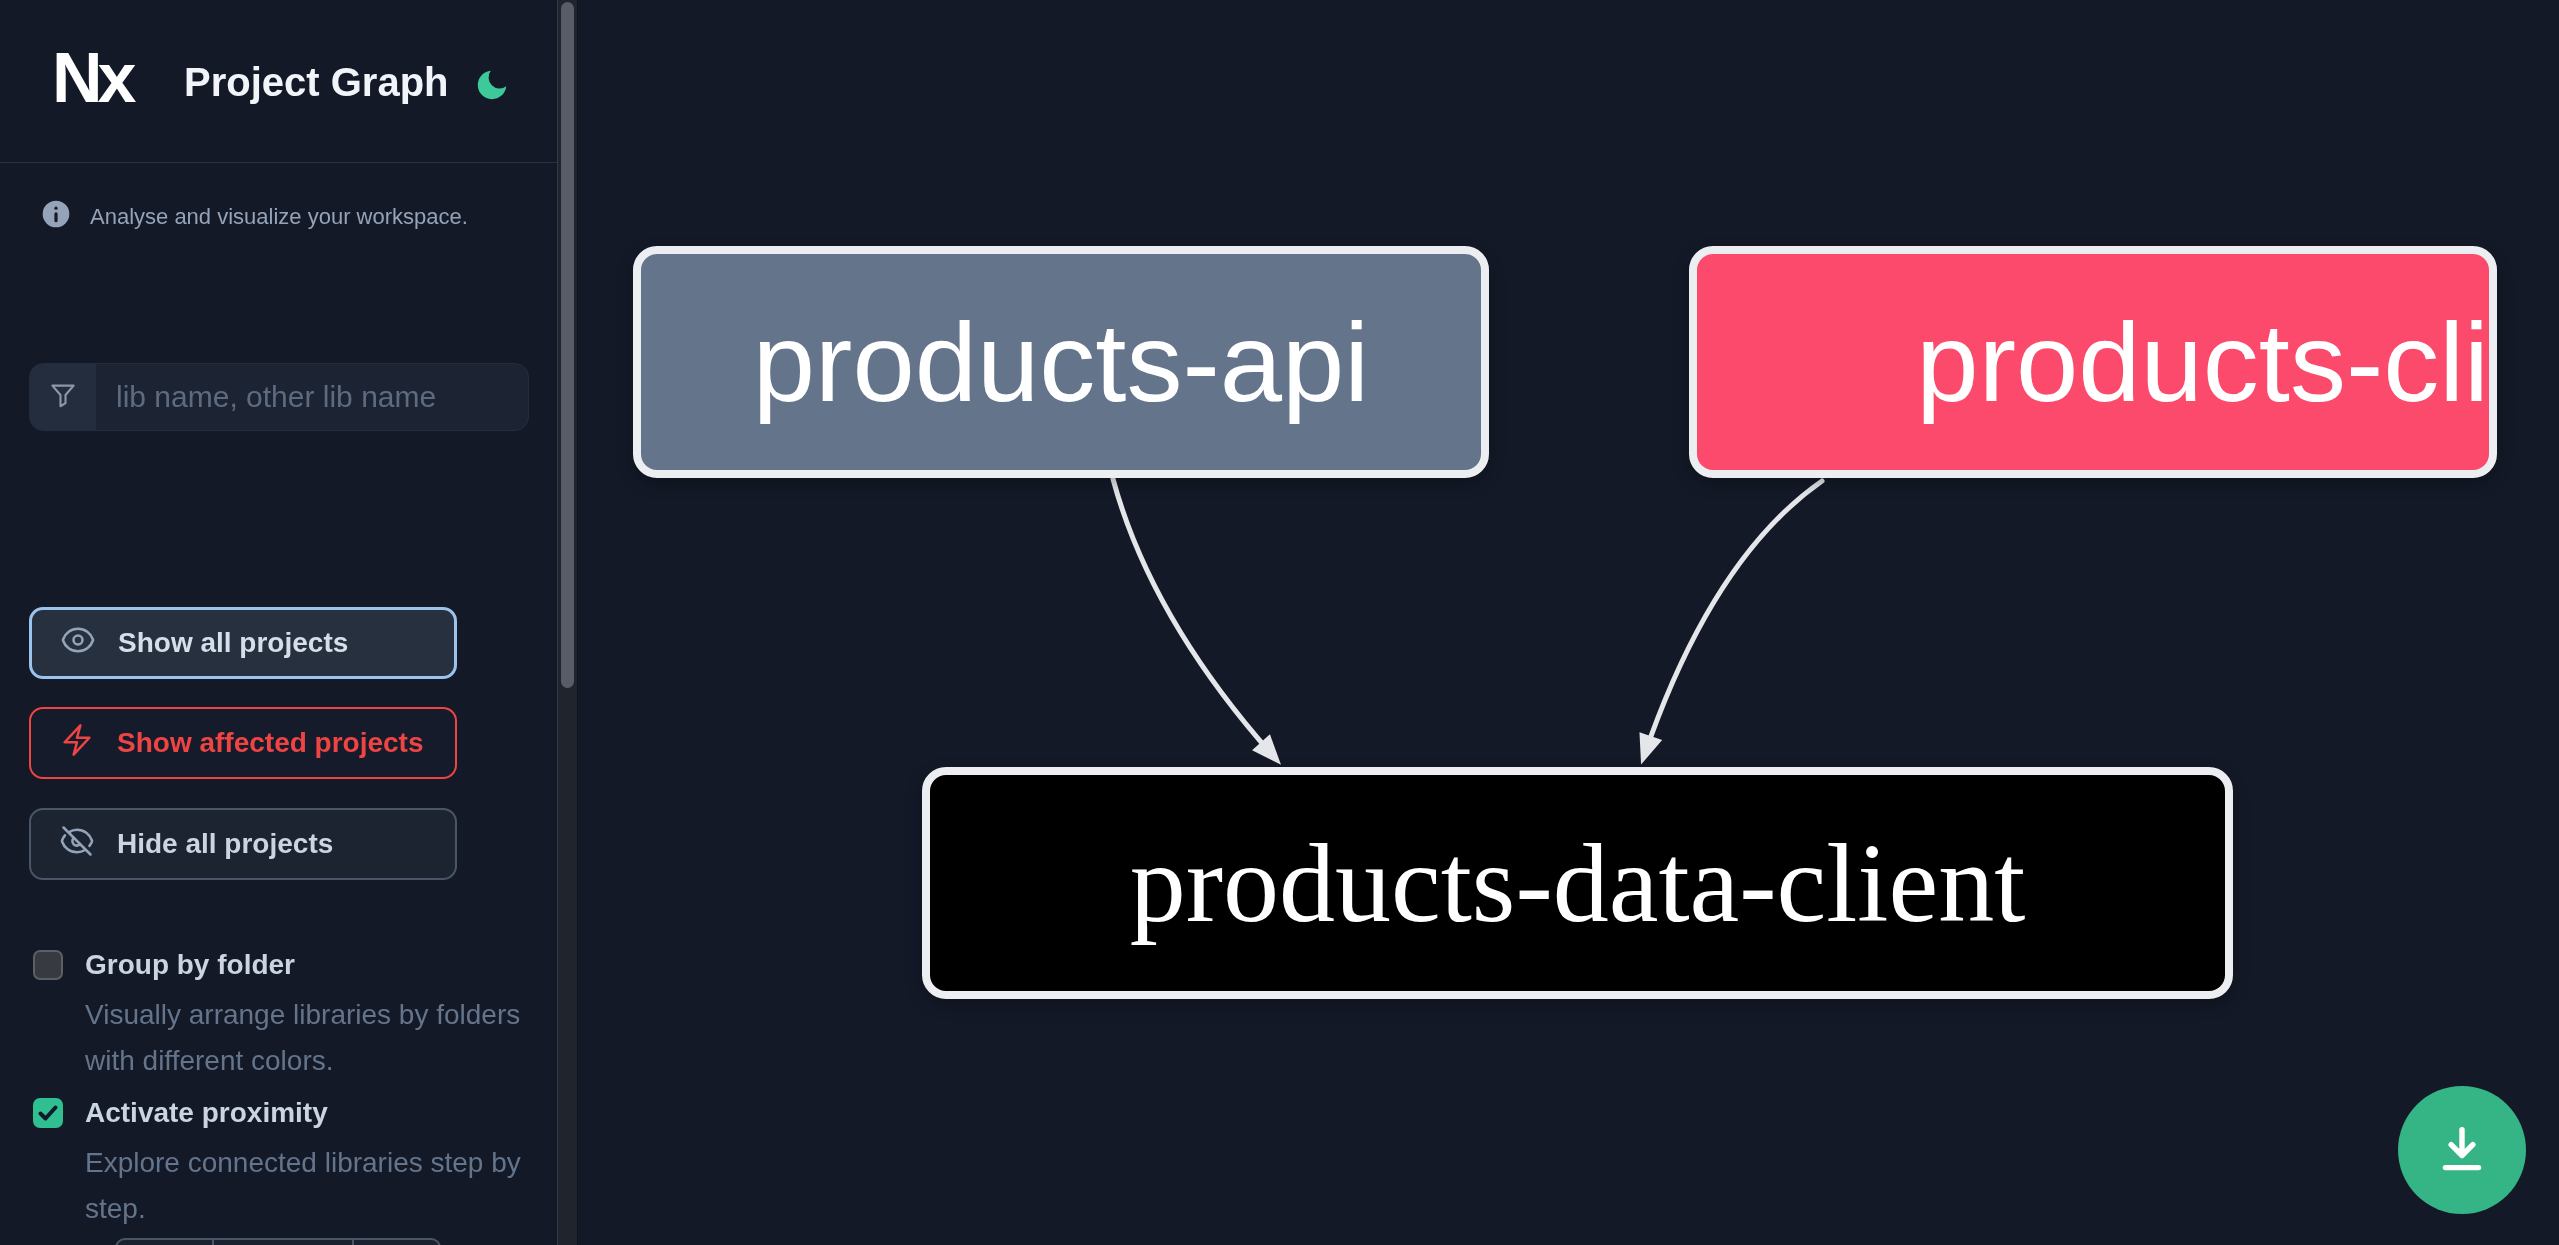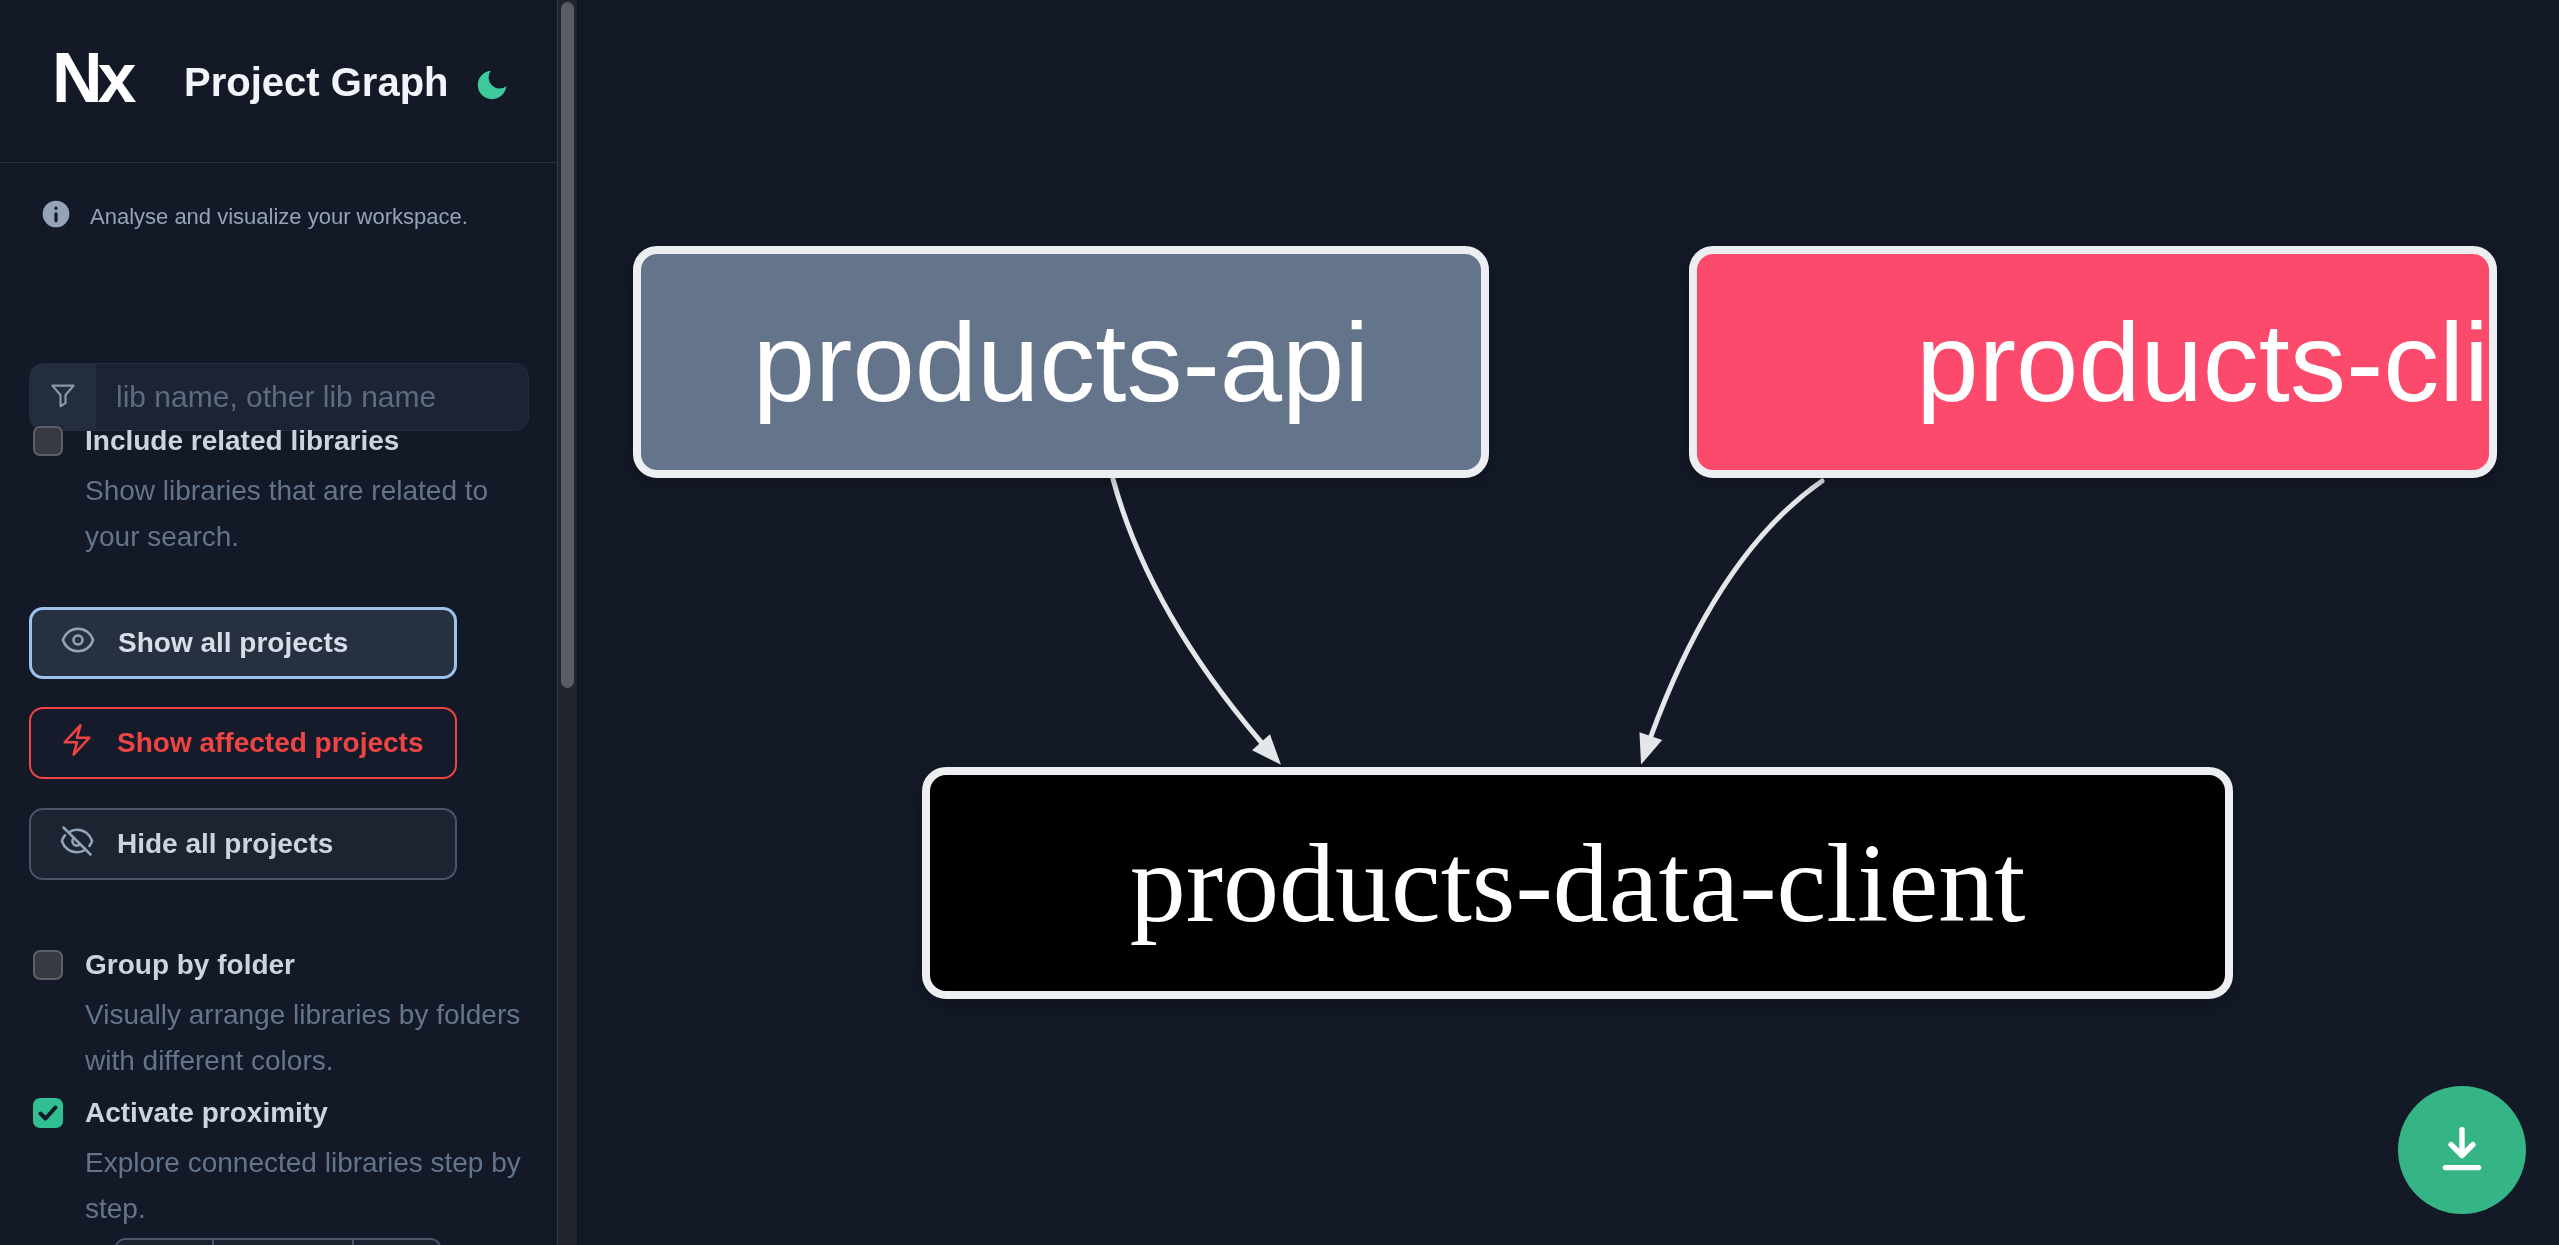--- a/index.html
+++ b/index.html
@@ -89,27 +89,20 @@
     <div class="search-icon-cell">
       <span>
         <svg width="30" height="30" viewBox="0 0 24 24" fill="none" stroke="#8b98ab" stroke-width="1.7" stroke-linejoin="round" stroke-linecap="round">
           <path d="M3.5 4.5h17l-6.5 7.5v6.5l-4 2.5v-9L3.5 4.5z"></path>
         </svg>
       </span>
     </div>
     <input type="text" value="" placeholder="lib name, other lib name" style="">
   </div>
 
-  <div class="cb-block" style="top:424px;">
-    <div class="cb-row">
-      <div class="cbox"></div>
-      <span class="cb-label">Include related libraries</span>
-    </div>
-    <p class="cb-desc">Show libraries that are related to your search.</p>
-  </div>
 
   <button class="sbtn sbtn-all">
     <span>
       <svg width="36" height="36" viewBox="0 0 24 24" fill="none" stroke="#94a3b8" stroke-width="1.7" stroke-linecap="round" stroke-linejoin="round">
         <path d="M2.04 12.32a1 1 0 0 1 0-.64C3.42 7.51 7.36 4.5 12 4.5s8.58 3.01 9.96 7.18a1 1 0 0 1 0 .64C20.58 16.49 16.64 19.5 12 19.5s-8.58-3.01-9.96-7.18z"></path>
         <circle cx="12" cy="12" r="3"></circle>
       </svg>
     </span>
     <span>Show all projects</span>
   </button>

